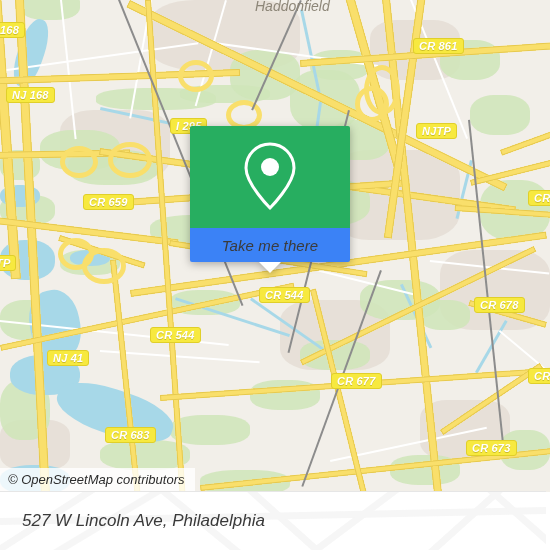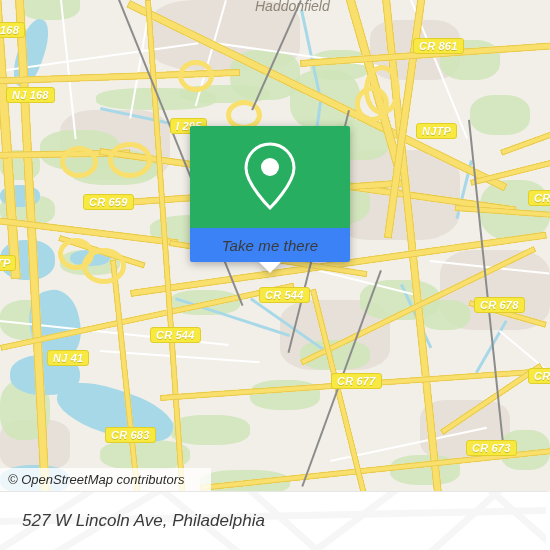--- a/index.html
+++ b/index.html
@@ -48,21 +48,21 @@
     font-size:14px;
     white-space:nowrap;
     font-family:"Liberation Sans", sans-serif;
   }
 
   
   #attribution{
     position:absolute;left:0;bottom:0;
     background:rgba(255,255,255,.80);
     font-size:13px;color:#2b2b2b;
-    padding:4px 26px 4px 8px;
+    padding:4px 10px 4px 8px;
     white-space:nowrap;
     line-height:16px;
   }
 
   
   #popup{
     position:absolute;left:190px;top:126px;width:160px;
     filter:drop-shadow(0 2px 4px rgba(0,0,0,.30));
   }
   #popup-head{

